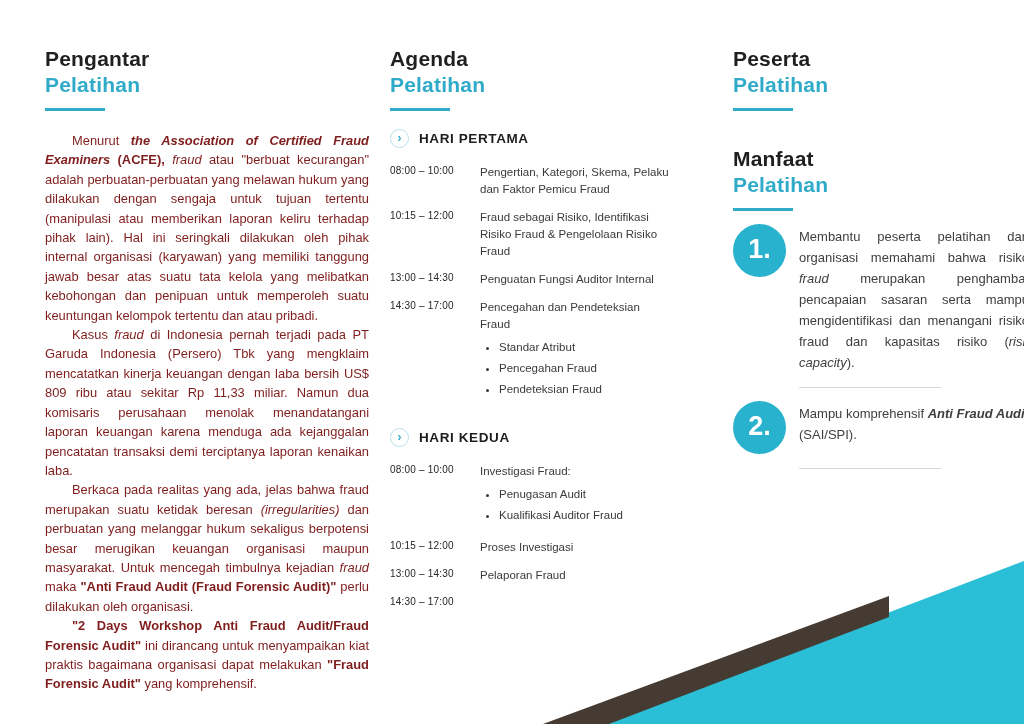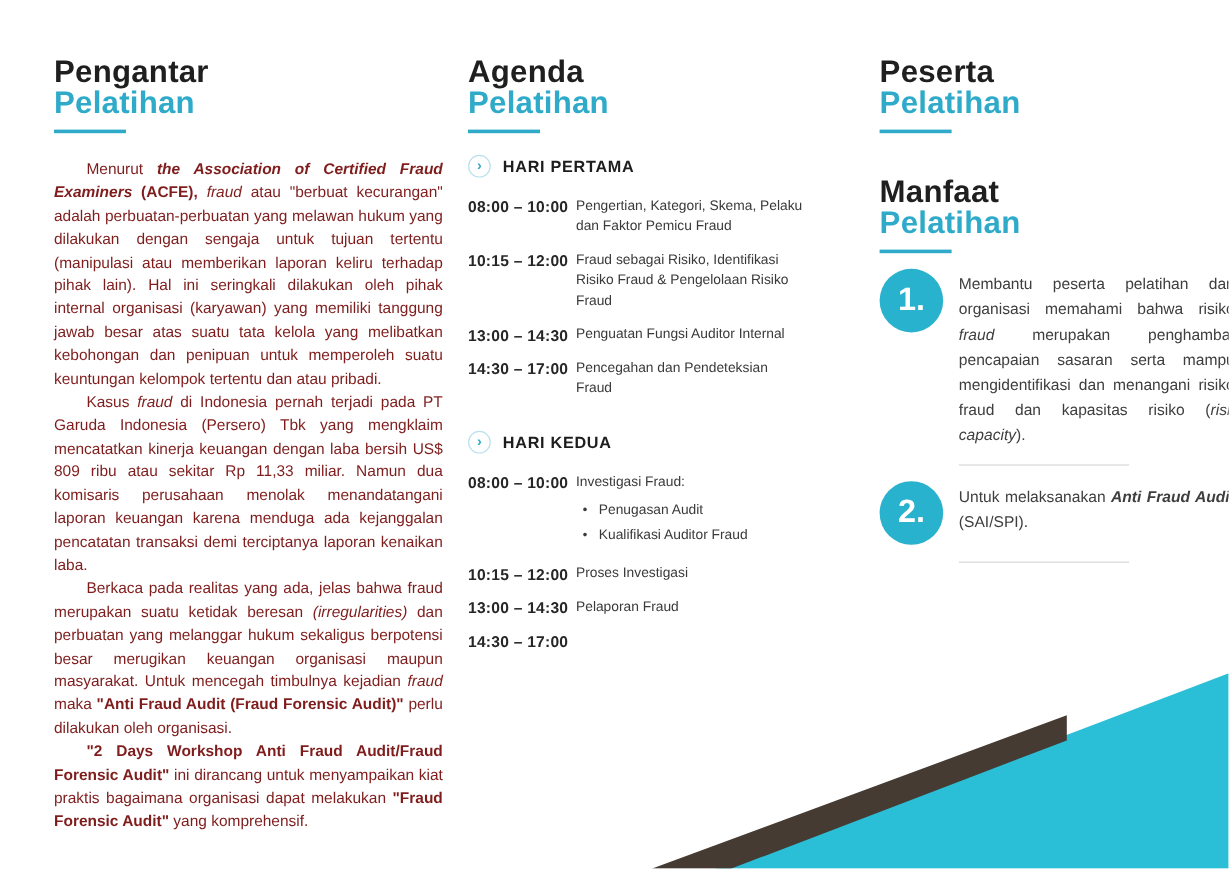--- a/index.html
+++ b/index.html
@@ -3,40 +3,40 @@
 <meta charset="utf-8">
 <style>
   html,body{margin:0;padding:0;background:#ffffff;}
   .page{position:relative;width:1024px;height:724px;background:#ffffff;overflow:hidden;
         font-family:"Liberation Sans",sans-serif;color:#3d3d3d;}
   .col{position:absolute;top:46px;}
   .col1{left:45px;width:324px;}
   .col2{left:390px;width:280px;}
   .col3{left:733px;width:296px;}
 
-  .heading{font-weight:700;font-size:26px;line-height:26px;letter-spacing:.2px;}
+  .heading{font-weight:700;font-size:21px;line-height:26px;letter-spacing:.2px;}
   .heading .t1{color:#1f1f1f;display:block;}
   .heading .t2{color:#2fabc9;display:block;}
   .rule{width:60px;height:3px;background:#2fabc9;margin-top:10px;}
 
   .bodytext{margin-top:20px;font-size:12.9px;line-height:19.4px;text-align:justify;color:#7f1d1d;}
   .bodytext p{margin:0;text-indent:27px;}
   .b{font-weight:700;}
   .i{font-style:italic;}
 
   
   .day{margin-top:18px;}
   .day2{margin-top:26px;}
   .day-header{display:flex;align-items:center;gap:10px;margin-bottom:16px;}
   .chev{width:19px;height:19px;border:1.5px solid #b9e1ec;border-radius:50%;flex:none;
         display:flex;align-items:center;justify-content:center;color:#2fabc9;
         font-size:12px;font-weight:700;line-height:1;padding-bottom:1px;box-sizing:border-box;}
   .day-title{font-weight:700;font-size:13.5px;letter-spacing:.6px;color:#1d1d1d;}
   .srow{display:flex;margin-bottom:11px;}
-  .time{flex:none;width:90px;font-weight:700;font-size:13px;color:#262626;letter-spacing:.2px;padding-top:1px;}
+  .time{flex:none;width:90px;font-weight:400;font-size:10px;color:#262626;letter-spacing:.2px;padding-top:1px;}
   .desc{flex:1;font-size:11.5px;line-height:17px;color:#3a3a3a;}
   .bullets{margin:6px 0 0 0;padding-left:19px;}
   .bullets li{margin-bottom:4px;}
 
   
   .peserta-par{margin-top:20px;font-size:12.9px;line-height:22px;text-align:justify;color:#3e3e3e;}
   .manfaat-heading{margin-top:35px;}
   .benefit{display:flex;gap:13px;margin-top:13px;}
   .num{flex:none;width:53px;height:53px;border-radius:50%;background:#29b2ce;color:#ffffff;
        font-weight:700;font-size:27px;display:flex;align-items:center;justify-content:center;
@@ -88,20 +88,25 @@
         <span class="desc">Fraud sebagai Risiko, Identifikasi Risiko Fraud &amp; Pengelolaan Risiko Fraud</span>
       </div>
       <div class="srow">
         <span class="time">13:00 – 14:30</span>
         <span class="desc">Penguatan Fungsi Auditor Internal</span>
       </div>
       <div class="srow">
         <span class="time">14:30 – 17:00</span>
         <div class="desc">
           <div>Pencegahan dan Pendeteksian Fraud</div>
+          <ul class="bullets">
+            <li>Standar Atribut</li>
+            <li>Pencegahan Fraud</li>
+            <li>Pendeteksian Fraud</li>
+          </ul>
         </div>
       </div>
     </div>
 
     <div class="day day2">
       <div class="day-header">
         <span class="chev">
             <span>›</span>
           </span>
         <span class="day-title">HARI KEDUA</span>
@@ -144,21 +149,21 @@
     <div class="rule"></div>
 
     <div class="benefit">
       <div class="num">1.</div>
       <div class="btext"><span>Membantu peserta pelatihan dan organisasi memahami bahwa risiko </span><span class="i">fraud</span><span> merupakan penghambat pencapaian sasaran serta mampu mengidentifikasi dan menangani risiko fraud dan kapasitas risiko (</span><span class="i">risk capacity</span><span>).</span></div>
     </div>
     <div class="divider"></div>
 
     <div class="benefit">
       <div class="num">2.</div>
-      <div class="btext"><span>Untuk melaksanakan </span><span class="b i">Anti Fraud Audit</span><span> (SAI/SPI).</span></div>
+      <div class="btext"><span>Mampu komprehensif </span><span class="b i">Anti Fraud Audit</span><span> (SAI/SPI).</span></div>
     </div>
     <div class="divider"></div>
   </section>
 
   <svg class="deco" viewBox="0 0 1024 724">
     <polygon points="596,724 1024,561 1024,724" fill="#2abfd7"></polygon>
     <polygon points="543,724 889,596 889,617 609,724" fill="#463b33"></polygon>
   </svg>
 </div>
 

